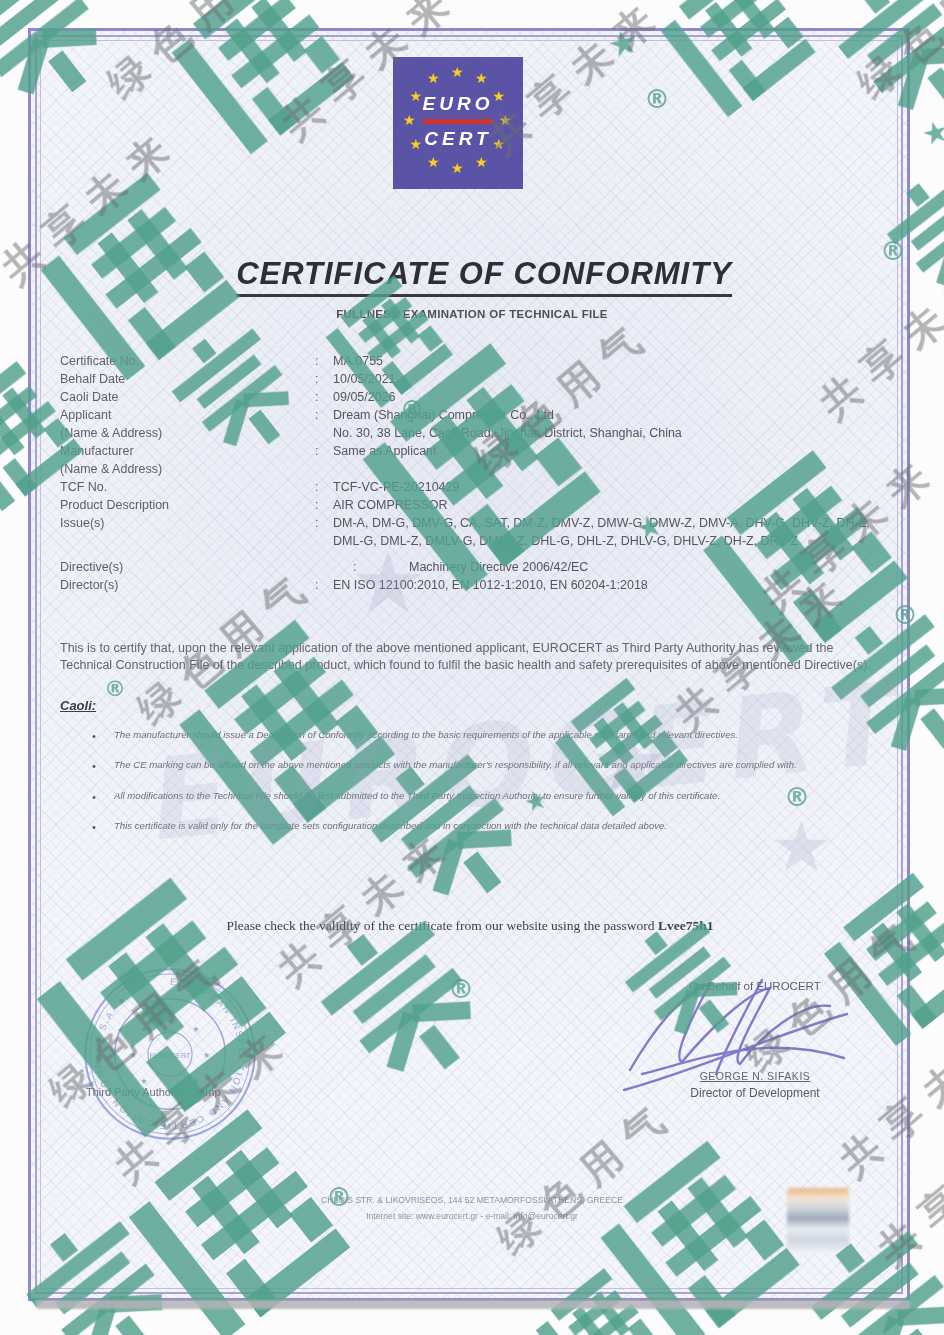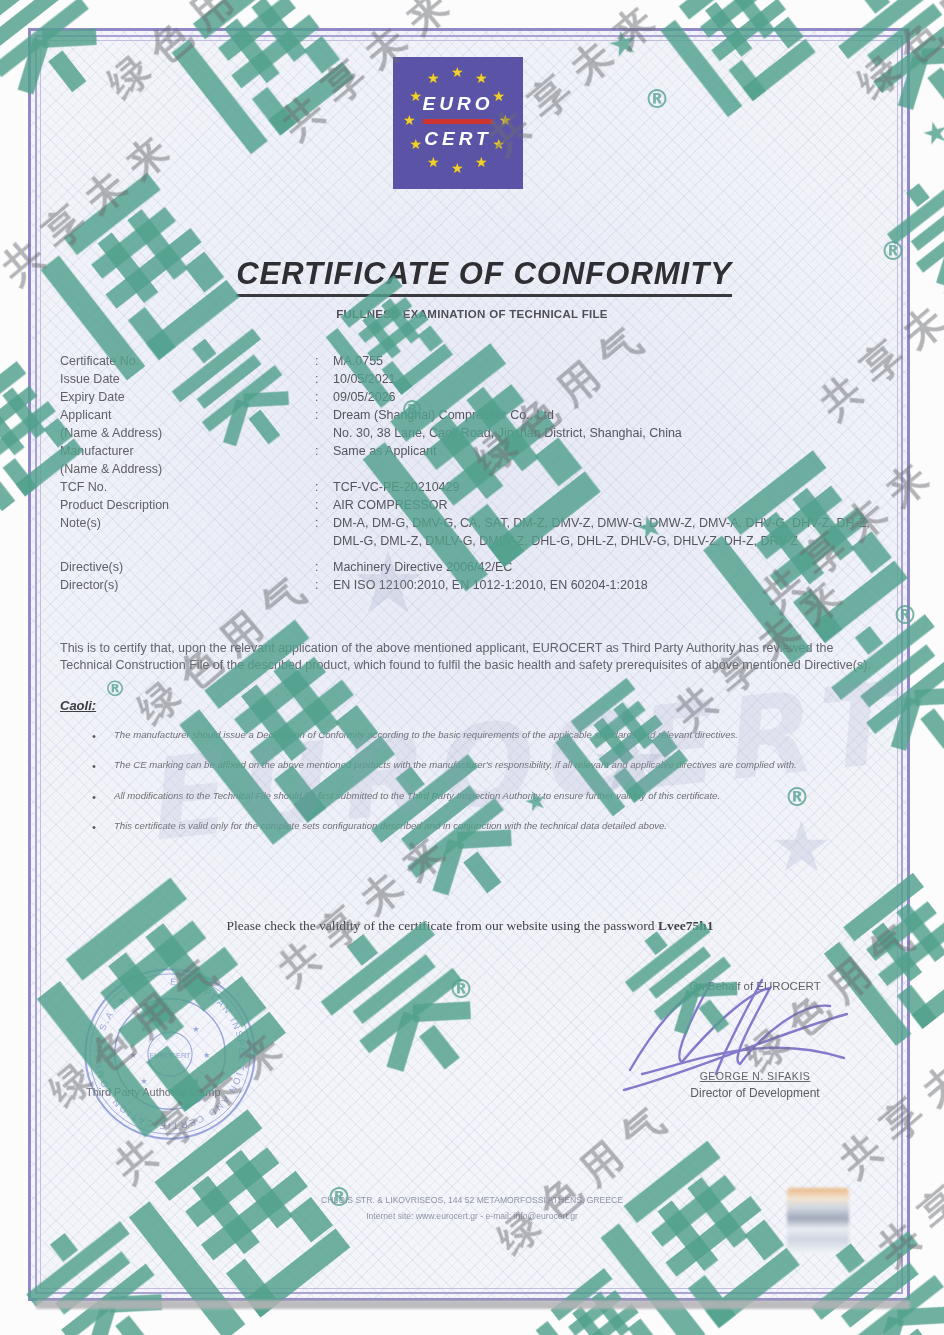--- a/index.html
+++ b/index.html
@@ -32,21 +32,21 @@
   .title span{display:inline-block;font-size:31px;font-weight:bold;font-style:italic;
               color:#2f2f33;letter-spacing:1px;border-bottom:3px solid #3a3a3e;padding-bottom:2px;}
   .subtitle{position:absolute;top:308px;left:0;width:100%;text-align:center;
             color:#4f4f55;font-weight:bold;font-size:11.5px;letter-spacing:.3px;}
 
   .fields{position:absolute;top:352px;left:60px;width:816px;font-size:12.5px;color:#55555c;}
   .frow{display:flex;line-height:18px;}
   .frow .lbl{width:255px;color:#606066;flex:0 0 auto;}
   .frow .sep{width:18px;color:#606066;flex:0 0 auto;}
   .frow .val{flex:1;}
-  .frow.gap{margin-top:8px;}
+  .frow.gap{margin-top:8px;gap:38px;}
 
   .paragraph{position:absolute;top:640px;left:60px;width:820px;font-size:12.5px;
              line-height:1.38;color:#63636a;}
   .note-heading{position:absolute;top:698px;left:60px;font-size:13px;font-weight:bold;
                 font-style:italic;color:#3c3c42;text-decoration:underline;}
   .bullets{position:absolute;top:728px;left:88px;width:762px;margin:0;padding:0;list-style:none;}
   .bullets li{position:relative;padding-left:26px;margin-bottom:16px;font-size:9.6px;
               font-style:italic;color:#6e6e74;line-height:1.5;}
   .bullets li:before{content:"\2022";position:absolute;left:4px;top:0;font-size:11px;color:#55555c;}
 
@@ -152,26 +152,26 @@
     </div>
     <div class="subtitle">FULLNESS EXAMINATION OF TECHNICAL FILE</div>
 
     <div class="fields">
       <div class="frow">
         <span class="lbl">Certificate No.</span>
         <span class="sep">:</span>
         <span class="val">MA.0755</span>
       </div>
       <div class="frow">
-        <span class="lbl">Issue Date</span>
+        <span class="lbl">Behalf Date</span>
         <span class="sep">:</span>
         <span class="val">10/05/2021</span>
       </div>
       <div class="frow">
-        <span class="lbl">Expiry Date</span>
+        <span class="lbl">Caoli Date</span>
         <span class="sep">:</span>
         <span class="val">09/05/2026</span>
       </div>
       <div class="frow">
         <span class="lbl">Applicant</span>
         <span class="sep">:</span>
         <span class="val">Dream (Shanghai) Compressor Co., Ltd</span>
       </div>
       <div class="frow">
         <span class="lbl">(Name &amp; Address)</span>
@@ -192,21 +192,21 @@
         <span class="lbl">TCF No.</span>
         <span class="sep">:</span>
         <span class="val">TCF-VC-PE-20210429</span>
       </div>
       <div class="frow">
         <span class="lbl">Product Description</span>
         <span class="sep">:</span>
         <span class="val">AIR COMPRESSOR</span>
       </div>
       <div class="frow">
-        <span class="lbl">Note(s)</span>
+        <span class="lbl">Issue(s)</span>
         <span class="sep">:</span>
         <span class="val">DM-A, DM-G, DMV-G, CA, SAT, DM-Z, DMV-Z, DMW-G, DMW-Z, DMV-A, DHV-G, DHV-Z, DH-Z, DML-G, DML-Z, DMLV-G, DMLV-Z, DHL-G, DHL-Z, DHLV-G, DHLV-Z, DH-Z, DRV-Z</span>
       </div>
       <div class="frow gap">
         <span class="lbl">Directive(s)</span>
         <span class="sep">:</span>
         <span class="val">Machinery Directive 2006/42/EC</span>
       </div>
       <div class="frow">
         <span class="lbl">Director(s)</span>

